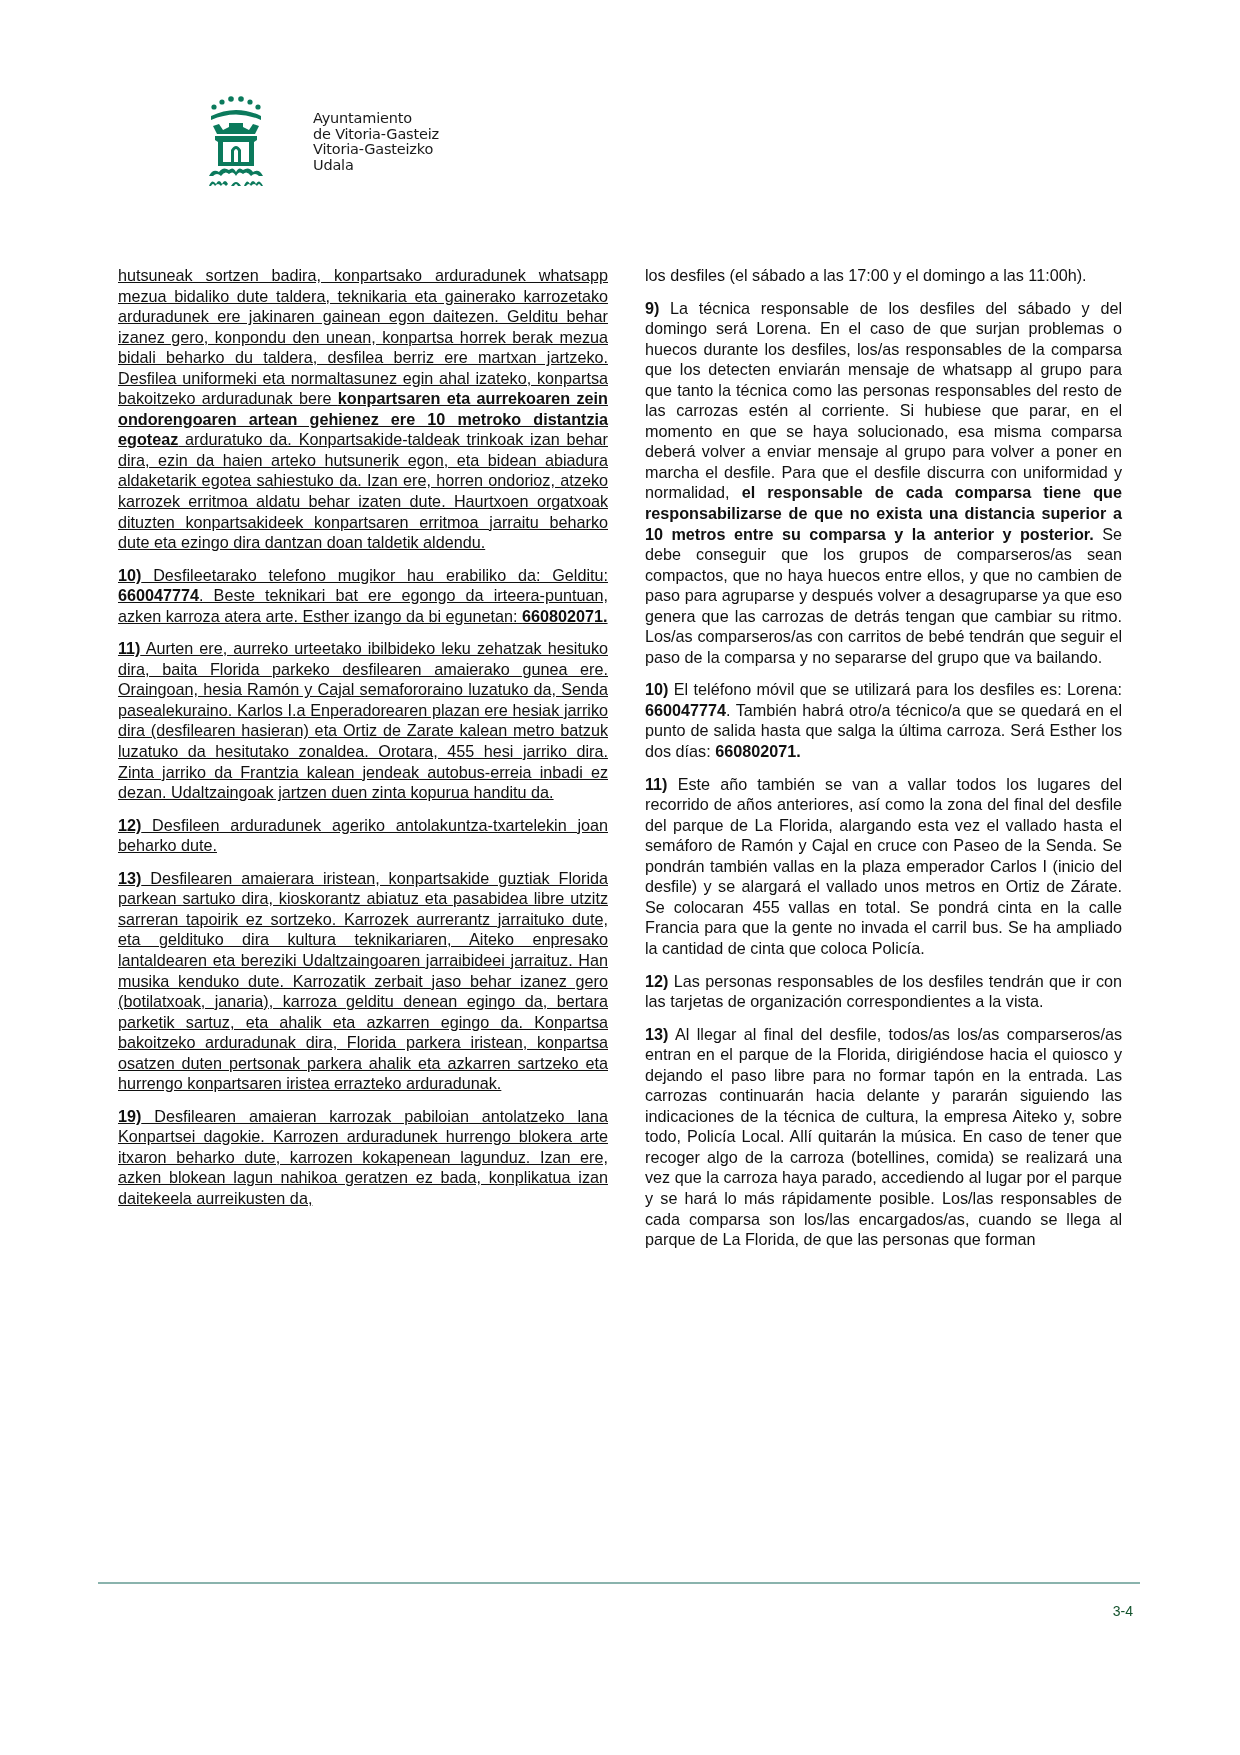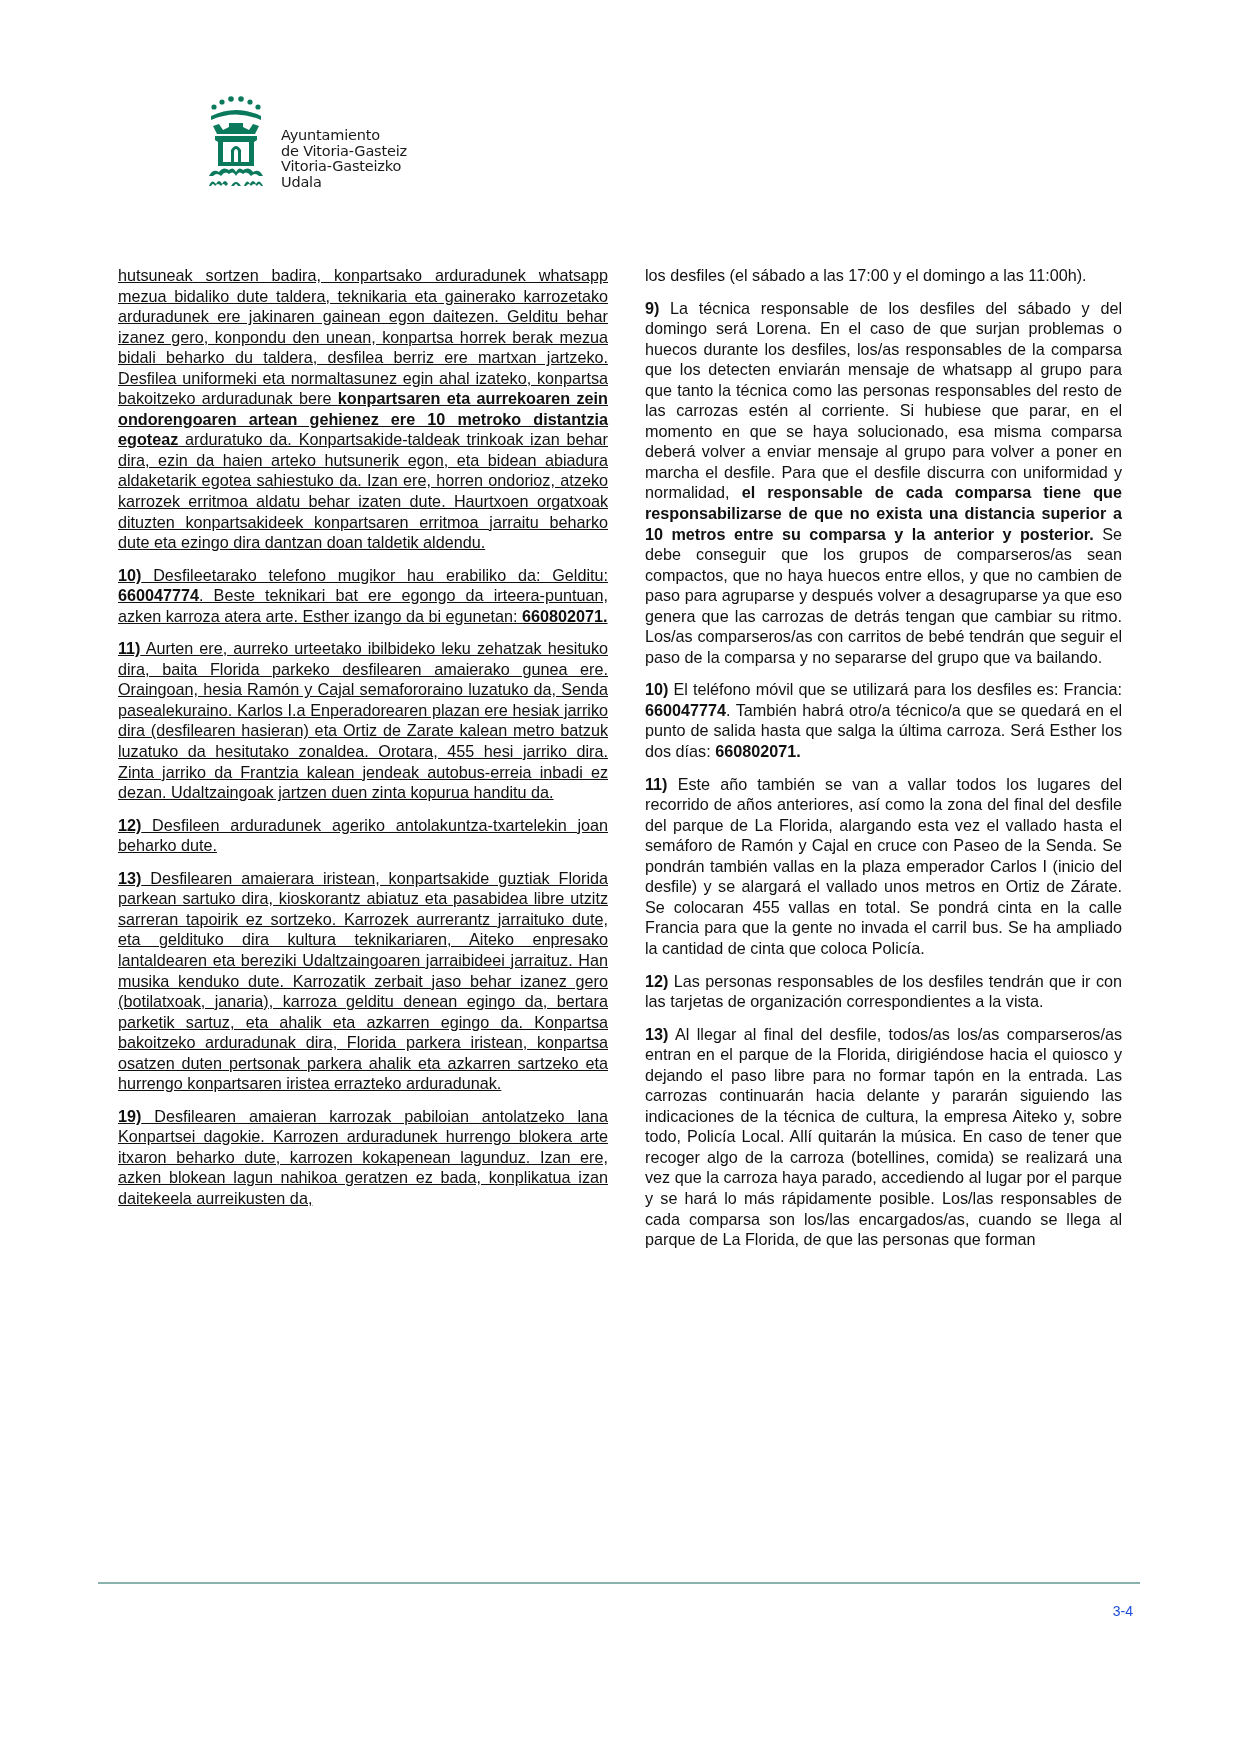--- a/index.html
+++ b/index.html
@@ -1,33 +1,33 @@
 <!DOCTYPE html>
 <html><head>
   <meta charset="utf-8">
   <style>
     html, body { margin: 0; padding: 0; background: #ffffff; }
     body { width: 1240px; height: 1755px; position: relative; overflow: hidden;
            font-family: "Liberation Sans", sans-serif; color: #111111; }
-    .header { position: absolute; left: 205px; top: 94px; display: flex; align-items: flex-end; }
+    .header { position: absolute; left: 205px; top: 94px; display: flex; align-items: center; gap: 32px; }
     .logo-mark { width: 62px; height: 96px; }
     .logo-text { margin-left: 14px; font-family: "DejaVu Sans", sans-serif; font-size: 14.5px;
                  line-height: 15.5px; color: #1a1a1a; letter-spacing: -0.2px; }
     .logo-text div { white-space: nowrap; }
     .col { position: absolute; top: 265px; font-size: 16.2px; line-height: 20.55px;
            text-align: justify; hyphens: none; }
     .col-left { left: 118px; width: 490px; text-decoration: underline; }
     .col-right { left: 645px; width: 477px; }
     .para { margin: 0 0 12px 0; }
     .para b, .para strong { font-weight: bold; }
     .num { font-weight: bold; }
     .footer-rule { position: absolute; left: 98px; top: 1582px; width: 1042px; height: 2px;
                    background: #8ab3ad; }
     .page-number { position: absolute; top: 1603px; right: 107px; font-size: 14px;
-                   color: #1d4ed8; font-family: "Liberation Sans Narrow", "Liberation Sans", sans-serif; }
+                   color: #14532d; font-family: "Liberation Sans Narrow", "Liberation Sans", sans-serif; }
   </style>
 </head>
 <body>
 
 <div class="header">
   <svg class="logo-mark" viewBox="0 0 62 96">
     <g fill="#0b7a5c">
 
       <circle cx="9" cy="13" r="2.6"></circle>
       <circle cx="17" cy="8" r="2.6"></circle>
@@ -62,20 +62,20 @@
     <p class="para"><span>hutsuneak sortzen badira, konpartsako arduradunek whatsapp mezua bidaliko dute taldera, teknikaria eta gainerako karrozetako arduradunek ere jakinaren gainean egon daitezen. Gelditu behar izanez gero, konpondu den unean, konpartsa horrek berak mezua bidali beharko du taldera, desfilea berriz ere martxan jartzeko. Desfilea uniformeki eta normaltasunez egin ahal izateko, konpartsa bakoitzeko arduradunak bere </span><b>konpartsaren eta aurrekoaren zein ondorengoaren artean gehienez ere 10 metroko distantzia egoteaz</b><span> arduratuko da. Konpartsakide-taldeak trinkoak izan behar dira, ezin da haien arteko hutsunerik egon, eta bidean abiadura aldaketarik egotea sahiestuko da. Izan ere, horren ondorioz, atzeko karrozek erritmoa aldatu behar izaten dute. Haurtxoen orgatxoak dituzten konpartsakideek konpartsaren erritmoa jarraitu beharko dute eta ezingo dira dantzan doan taldetik aldendu.</span></p>
     <p class="para"><span class="num">10)</span><span> Desfileetarako telefono mugikor hau erabiliko da: Gelditu: </span><b>660047774</b><span>. Beste teknikari bat ere egongo da irteera-puntuan, azken karroza atera arte. Esther izango da bi egunetan: </span><b>660802071.</b></p>
     <p class="para"><span class="num">11)</span><span>  Aurten ere, aurreko urteetako ibilbideko leku zehatzak hesituko dira, baita Florida parkeko desfilearen amaierako gunea ere. Oraingoan, hesia Ramón y Cajal semafororaino luzatuko da, Senda pasealekuraino. Karlos I.a Enperadorearen plazan ere hesiak jarriko dira (desfilearen hasieran) eta Ortiz de Zarate kalean metro batzuk luzatuko da hesitutako zonaldea. Orotara, 455 hesi jarriko dira. Zinta jarriko da Frantzia kalean jendeak autobus-erreia inbadi ez dezan. Udaltzaingoak jartzen duen zinta kopurua handitu da.</span></p>
     <p class="para"><span class="num">12)</span><span> Desfileen arduradunek ageriko antolakuntza-txartelekin joan beharko dute.</span></p>
     <p class="para"><span class="num">13)</span><span>  Desfilearen amaierara iristean, konpartsakide guztiak Florida parkean sartuko dira, kioskorantz abiatuz eta pasabidea libre utzitz sarreran tapoirik ez sortzeko. Karrozek aurrerantz jarraituko dute, eta geldituko dira kultura teknikariaren, Aiteko enpresako lantaldearen eta bereziki Udaltzaingoaren jarraibideei jarraituz. Han musika kenduko dute. Karrozatik zerbait jaso behar izanez gero (botilatxoak, janaria), karroza gelditu denean egingo da, bertara parketik sartuz, eta ahalik eta azkarren egingo da. Konpartsa bakoitzeko arduradunak dira, Florida parkera iristean, konpartsa osatzen duten pertsonak parkera ahalik eta azkarren sartzeko eta hurrengo konpartsaren iristea errazteko arduradunak.</span></p>
     <p class="para"><span class="num">19)</span><span>  Desfilearen amaieran karrozak pabiloian antolatzeko lana Konpartsei dagokie. Karrozen arduradunek hurrengo blokera arte itxaron beharko dute, karrozen kokapenean lagunduz. Izan ere, azken blokean lagun nahikoa geratzen ez bada, konplikatua izan daitekeela aurreikusten da,</span></p>
   </div>
 <div class="col col-right">
     <p class="para"><span>los desfiles (el sábado a las 17:00  y el domingo a las 11:00h).</span></p>
     <p class="para"><span class="num">9)</span><span>    La técnica responsable de los desfiles del sábado y del domingo será Lorena. En el caso de que surjan problemas o huecos durante los desfiles, los/as responsables de la comparsa que los detecten enviarán mensaje de whatsapp al grupo para que tanto la técnica como las personas responsables del resto de las carrozas estén al corriente. Si hubiese que parar, en el momento en que se haya solucionado, esa misma comparsa deberá volver a enviar mensaje al grupo para volver a poner en marcha el desfile. Para que el desfile discurra con uniformidad y normalidad, </span><b>el responsable de cada comparsa tiene que responsabilizarse de que no exista una distancia superior a 10 metros entre su comparsa y la anterior y posterior.</b><span> Se debe conseguir que los grupos de comparseros/as sean compactos, que no haya huecos entre ellos, y que no cambien de paso para agruparse y después volver a desagruparse ya que eso genera que las carrozas de detrás tengan que cambiar su ritmo. Los/as comparseros/as con carritos de bebé tendrán que seguir el paso de la comparsa y no separarse del grupo que va bailando.</span></p>
-    <p class="para"><span class="num">10)</span><span> El teléfono móvil que se utilizará para los desfiles es: Francia: </span><b>660047774</b><span>. También habrá otro/a técnico/a que se quedará en el punto de salida hasta que salga la última carroza. Será Esther los dos días: </span><b>660802071.</b></p>
+    <p class="para"><span class="num">10)</span><span> El teléfono móvil que se utilizará para los desfiles es: Lorena: </span><b>660047774</b><span>. También habrá otro/a técnico/a que se quedará en el punto de salida hasta que salga la última carroza. Será Esther los dos días: </span><b>660802071.</b></p>
     <p class="para"><span class="num">11)</span><span> Este año también se van a vallar todos los lugares del recorrido de años anteriores, así como la zona del final del desfile del parque de La Florida, alargando esta vez el vallado hasta el semáforo de Ramón y Cajal en cruce con Paseo de la Senda. Se pondrán también vallas en la plaza emperador Carlos I (inicio del desfile) y se alargará el vallado unos metros en Ortiz de Zárate. Se colocaran 455 vallas en total. Se pondrá cinta en la calle Francia para que la gente no invada el carril bus. Se ha ampliado la cantidad de cinta que coloca Policía.</span></p>
     <p class="para"><span class="num">12)</span><span> Las personas responsables de los desfiles tendrán que ir con las tarjetas de organización correspondientes a la vista.</span></p>
     <p class="para"><span class="num">13)</span><span> Al llegar al final del desfile, todos/as los/as comparseros/as entran en el parque de la Florida, dirigiéndose hacia el quiosco y dejando el paso libre para no formar tapón en la entrada. Las carrozas continuarán hacia delante y pararán siguiendo las indicaciones de la técnica de cultura, la empresa Aiteko y, sobre todo, Policía Local. Allí quitarán la música. En caso de tener que recoger algo de la carroza (botellines, comida) se realizará una vez que la carroza haya parado, accediendo al lugar por el parque y se hará lo más rápidamente posible. Los/las responsables de cada comparsa son los/las encargados/as, cuando se llega al parque de La Florida, de que las personas que forman</span></p>
   </div>
 
 <div class="footer-rule"></div>
 <div class="page-number">3-4</div>
 
 </body></html>

